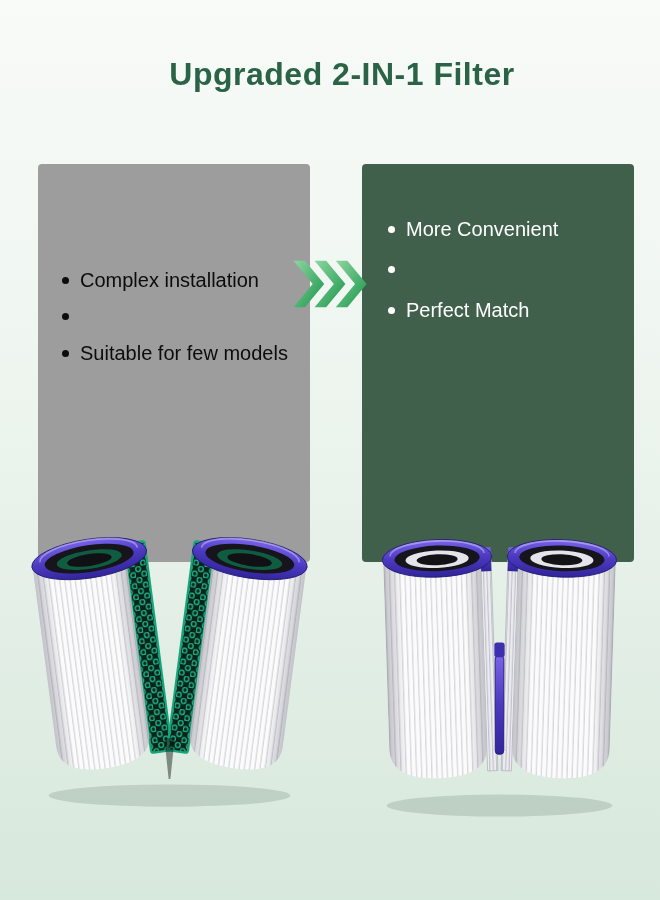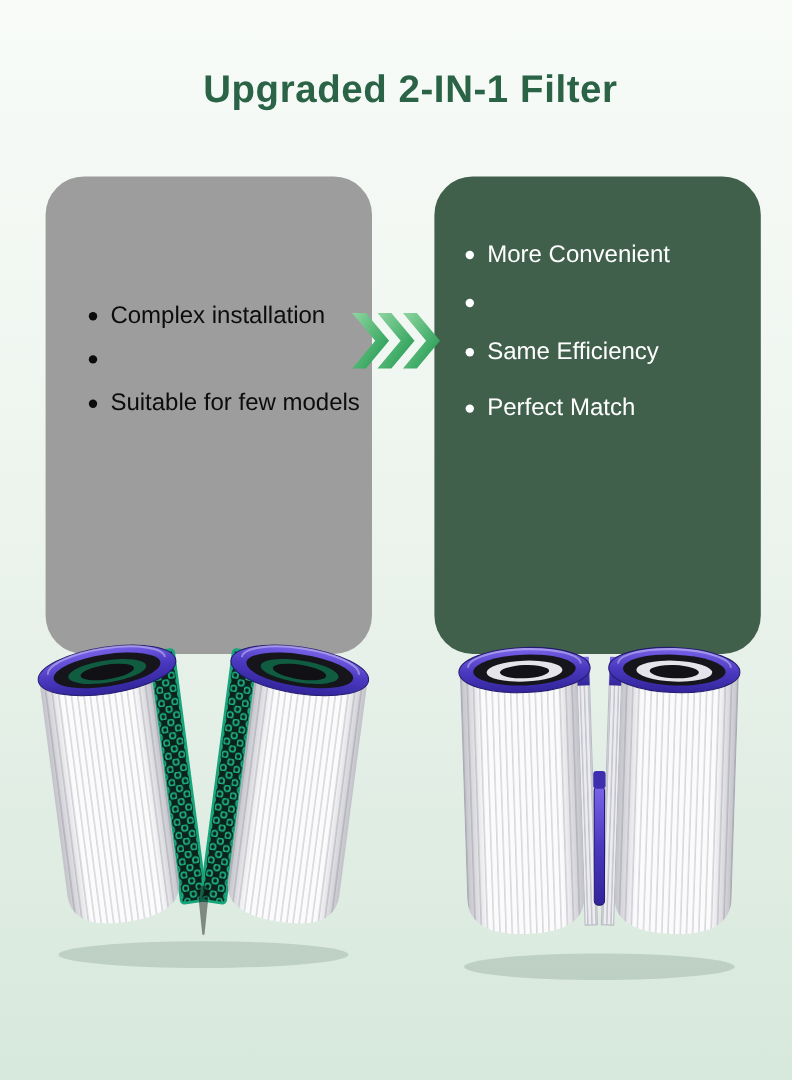--- a/index.html
+++ b/index.html
@@ -6,24 +6,24 @@
   .page{
     position:relative;width:660px;height:900px;overflow:hidden;
     background:linear-gradient(180deg,#f8fbf8 0%,#eef5ef 42%,#d7e8dc 100%);
     font-family:"Liberation Sans",sans-serif;
   }
   .title{
     position:absolute;top:44px;left:0;width:660px;text-align:center;
     font-size:32px;font-weight:700;color:#2a6345;letter-spacing:.5px;margin:12px;
   }
   .card{
-    position:absolute;top:147px;width:272px;height:398px;border-radius:32px;
+    position:absolute;top:164px;width:272px;height:398px;border-radius:4px;
     box-sizing:border-box;z-index:1;
   }
-  .card-gray{left:38px;background:#9d9d9d;color:#0c0c0c;padding:106px 10px 0 36px;}
+  .card-gray{left:38px;background:#9d9d9d;color:#0c0c0c;padding:106px 10px 0 24px;}
   .card-green{left:362px;background:#40604c;color:#ffffff;padding:55px 8px 0 26px;}
   .card ul{list-style:none;margin:0;padding:0;}
   .card li{display:flex;align-items:center;font-size:20px;line-height:1;}
   .card-gray li{margin-bottom:23px;}
   .card-green li{margin-bottom:27px;}
   .dot{width:7px;height:7px;border-radius:50%;background:currentColor;margin-right:11px;flex:none;}
   .arrows{position:absolute;left:291px;top:257px;z-index:2;}
   .filter-svg{position:absolute;z-index:3;}
   .filter-left{left:27px;top:505px;}
   .filter-right{left:367px;top:507px;}
@@ -66,24 +66,20 @@
   </svg>
 
   <div class="card card-green">
     <ul>
       <li>
           <span class="dot"></span>
           <span>More Convenient</span>
         </li>
       <li>
           <span class="dot"></span>
-        </li>
-      <li>
-          <span class="dot"></span>
-          <span>Same Efficiency</span>
         </li>
       <li>
           <span class="dot"></span>
           <span>Perfect Match</span>
         </li>
     </ul>
   </div>
 
   <svg class="filter-svg filter-left" viewBox="0 0 330 335" width="285" height="310" preserveAspectRatio="none">
     <defs>

